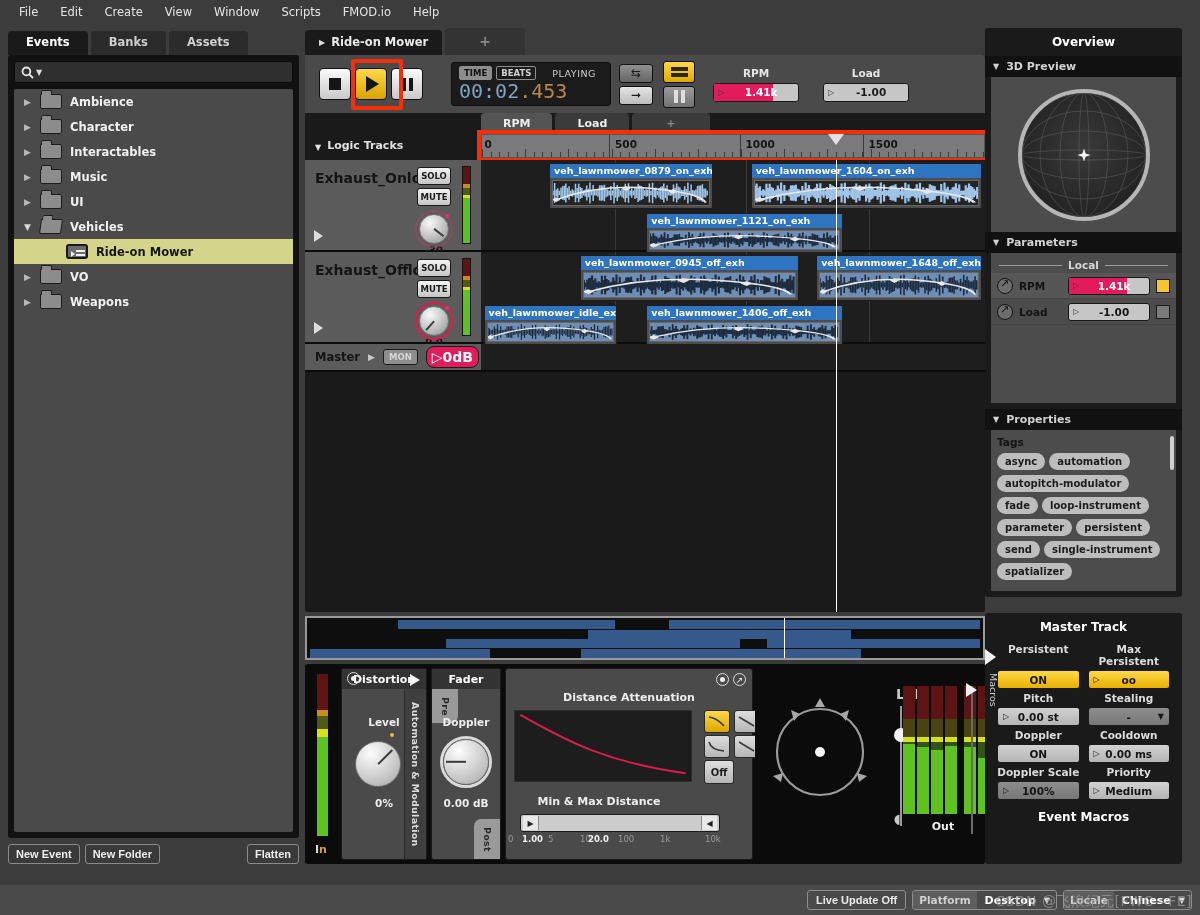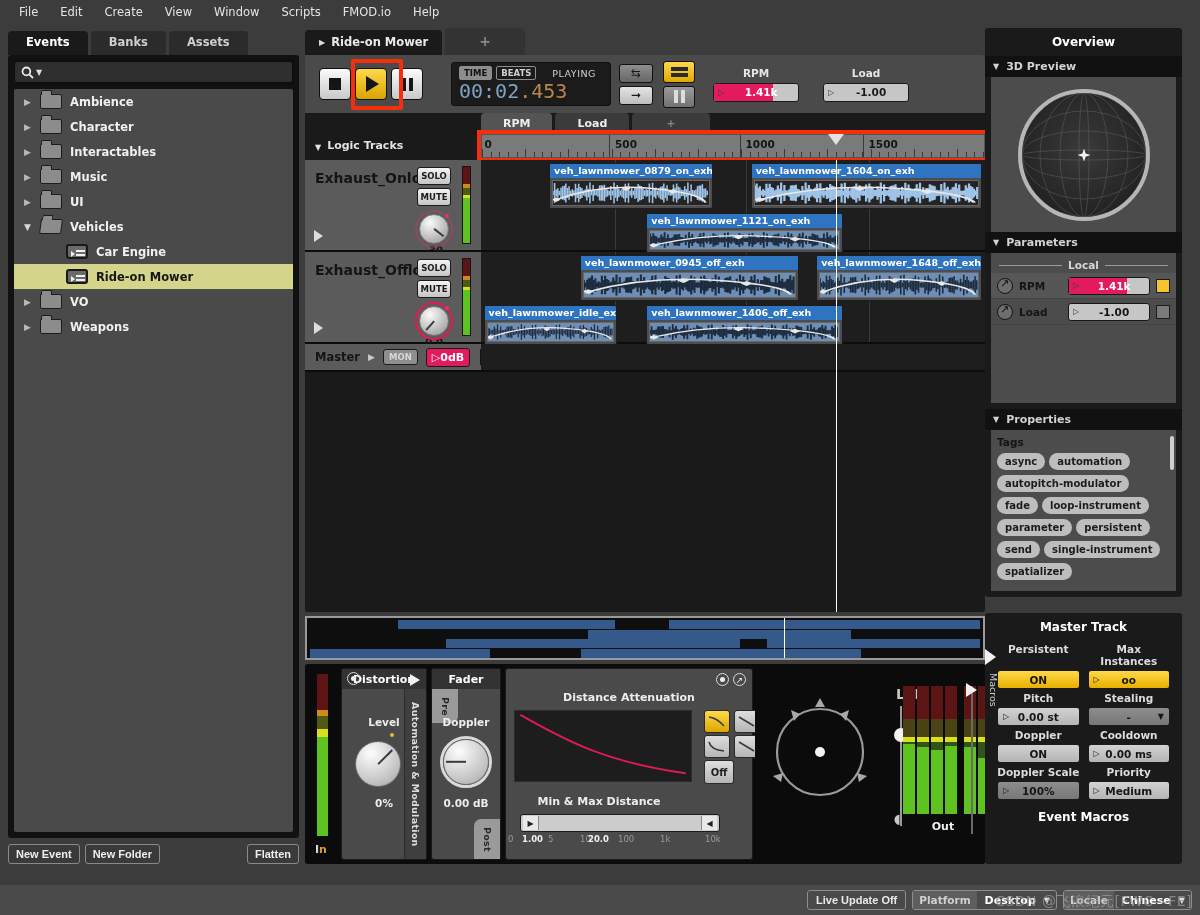--- a/index.html
+++ b/index.html
@@ -273,25 +273,20 @@
             </div>
             <div class="trow" style="padding-left: 10px;">
               <span class="arrow">▶</span>
               <span class="folder"></span>
               <span>UI</span>
             </div>
             <div class="trow" style="padding-left: 10px;">
               <span class="arrow down">▼</span>
               <span class="folder open"></span>
               <span>Vehicles</span>
-            </div>
-            <div class="trow" style="padding-left: 36px;">
-              <span class="arrow"></span>
-              <span class="evicon"></span>
-              <span>Car Engine</span>
             </div>
             <div class="trow sel" style="padding-left: 36px;">
               <span class="arrow"></span>
               <span class="evicon"></span>
               <span>Ride-on Mower</span>
             </div>
             <div class="trow" style="padding-left: 10px;">
               <span class="arrow">▶</span>
               <span class="folder"></span>
               <span>VO</span>
@@ -1395,21 +1390,21 @@
                     </svg>
                   </div>
                 </div>
               </div>
             </div>
             <div class="track master">
               <div class="thead" style="display:flex;align-items:center;padding-left:10px;gap:8px;">
                 <span style="font-size:11.5px;font-weight:bold;color:#141414;">Master</span>
                 <span style="font-size:9px;color:#c9c9c9;">▶</span>
                 <span style="background:#8e8e8e;border:1.5px solid #1a1a1a;border-radius:3px;font-size:8.5px;font-weight:bold;color:#d6d6d6;padding:2px 5px;">MON</span>
-                <span style="background:#e31b5d;border:1.5px solid #1a1a1a;border-radius:3px;font-size:11px;font-weight:bold;color:#fff;padding:2px 5px;">▷0dB</span>
+                <span style="background:#e31b5d;border:1.5px solid #1a1a1a;border-radius:8px;font-size:14px;font-weight:bold;color:#fff;padding:2px 5px;">▷0dB</span>
                 <span style="width:8px;height:16px;background:#5ec221;border:1px solid #151515;margin-left:2px;"></span>
               </div>
               <div class="tlane"></div>
             </div>
             <div class="playhead" style="left: calc(70.5% + 51.92px);"></div>
           </div>
       </div>
 
       <div class="ovstrip" id="ovstrip">
           <div class="ovbar" style="left: 13.5%; width: 32%; top: 2px;"></div>
@@ -1682,21 +1677,21 @@
           <div style="position:absolute;right:2px;top:6px;width:4px;height:34px;background:#d0d0d0;border-radius:2px;"></div>
         </div>
       </div>
 
       <div class="rp" style="flex:1;position:relative;">
         <div class="rp-title">Master Track</div>
         <div style="position:absolute;left:0;top:36px;width:0;height:0;border-top:8px solid transparent;border-bottom:8px solid transparent;border-left:11px solid #f2f2f2;"></div>
         <div class="macros-side">Macros</div>
         <div class="mt-grid" id="mt-grid">
             <div class="mt-lbl">Persistent</div>
-            <div class="mt-lbl">Max Instances</div>
+            <div class="mt-lbl">Max Persistent</div>
             <div class="mt-f gold">
               <span>ON</span>
             </div>
             <div class="mt-f gold">
               <span class="car">▷</span>
               <span>oo</span>
             </div>
             <div class="mt-lbl">Pitch</div>
             <div class="mt-lbl">Stealing</div>
             <div class="mt-f ">

